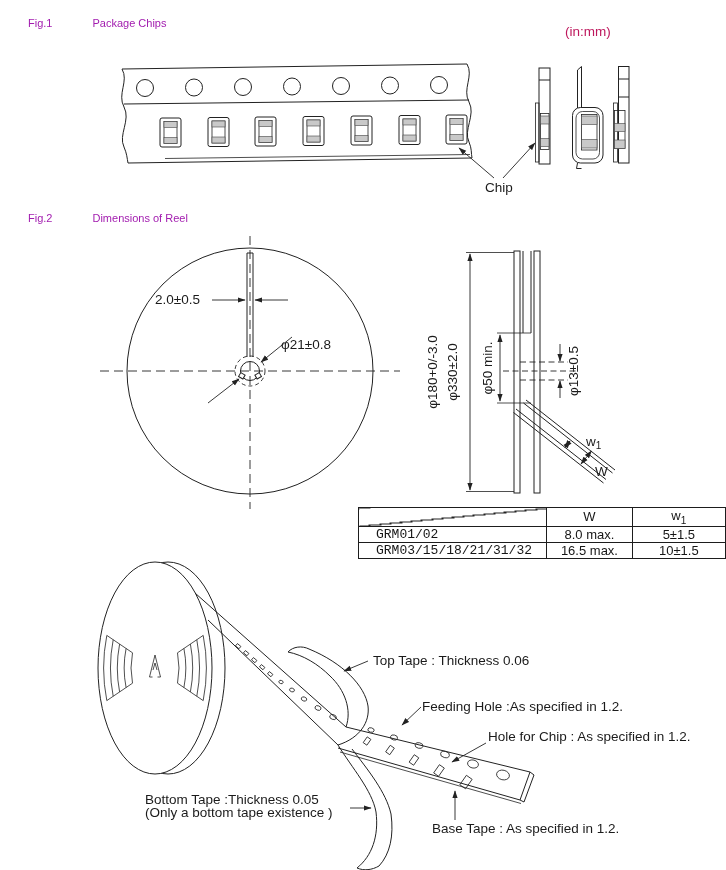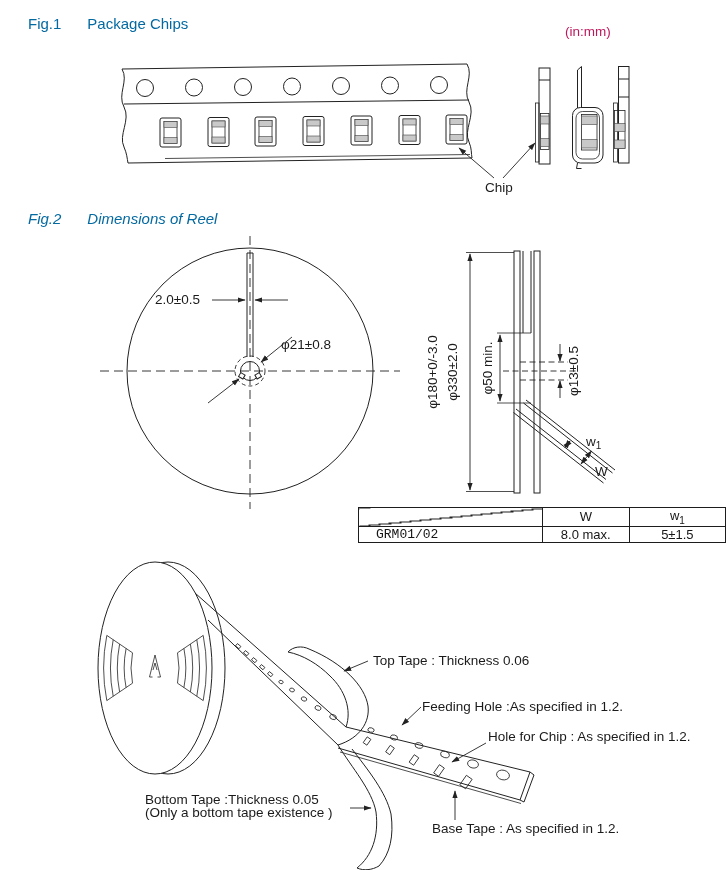--- a/index.html
+++ b/index.html
@@ -1,18 +1,18 @@
 <!DOCTYPE html>
 <html><head>
 <meta charset="utf-8">
 <style>
   html,body{margin:0;padding:0;background:#fff;}
   .page{position:relative;width:726px;height:870px;background:#fff;overflow:hidden;
         font-family:"Liberation Sans",sans-serif;color:#1b1b1b;}
-  .figtitle{position:absolute;display:flex;gap:26px;font-size:15px;line-height:17px;color:#0369a1;}
+  .figtitle{position:absolute;display:flex;gap:40px;font-size:11px;line-height:17px;color:#a21caf;}
   .note{position:absolute;font-size:13.5px;color:#be185d;}
   svg{position:absolute;left:0;top:0;}
   svg .ln{stroke:#222;fill:none;stroke-width:1;}
   svg .thin{stroke:#222;fill:none;stroke-width:.8;}
   svg .dim{stroke:#222;fill:none;stroke-width:.9;}
   svg .d1{stroke:#222;fill:none;stroke-width:.9;stroke-dasharray:9 5;}
   svg .d2{stroke:#222;fill:none;stroke-width:.9;stroke-dasharray:4 3;}
   svg .d3{stroke:#222;fill:none;stroke-width:.9;stroke-dasharray:6 3.5;}
   svg .wfill{fill:#fff;stroke:#222;stroke-width:1;}
   svg .gfill{fill:#c9c9c9;stroke:#444;stroke-width:.6;}
@@ -34,37 +34,42 @@
 <body>
 
 <div class="page">
 
   <div class="figtitle" style="left:28px;top:15px;">
     <span>Fig.1</span>
     <span>Package Chips</span>
   </div>
   <div class="note" style="left:565px;top:24px;">(in:mm)</div>
 
-  <div class="figtitle" style="left:28px;top:210px;font-style:italic;">
+  <div class="figtitle" style="left:28px;top:210px;">
     <span>Fig.2</span>
     <span>Dimensions of Reel</span>
   </div>
 
 
   <table class="spec-table">
     <tbody>
         <tr>
       <th class="c0 corner"></th>
       <th class="c1">W</th>
       <th class="c2"><span>w</span><sub>1</sub></th>
     </tr>
     <tr>
       <td class="c0">GRM01/02</td>
       <td class="c1">8.0 max.</td>
       <td class="c2">5±1.5</td>
+    </tr>
+    <tr>
+      <td class="c0">GRM03/15/18/21/31/32</td>
+      <td class="c1">16.5 max.</td>
+      <td class="c2">10±1.5</td>
     </tr>
   </tbody>
     </table>
 
   <svg width="726" height="870" viewBox="0 0 726 870">
     <defs>
       <marker id="ah" viewBox="0 0 10 8" refX="9.2" refY="4" markerWidth="9" markerHeight="7" orient="auto-start-reverse">
         <path d="M0,0.6 L10,4 L0,7.4 Z" style="fill:#222;stroke:none"></path>
       </marker>
     </defs>

